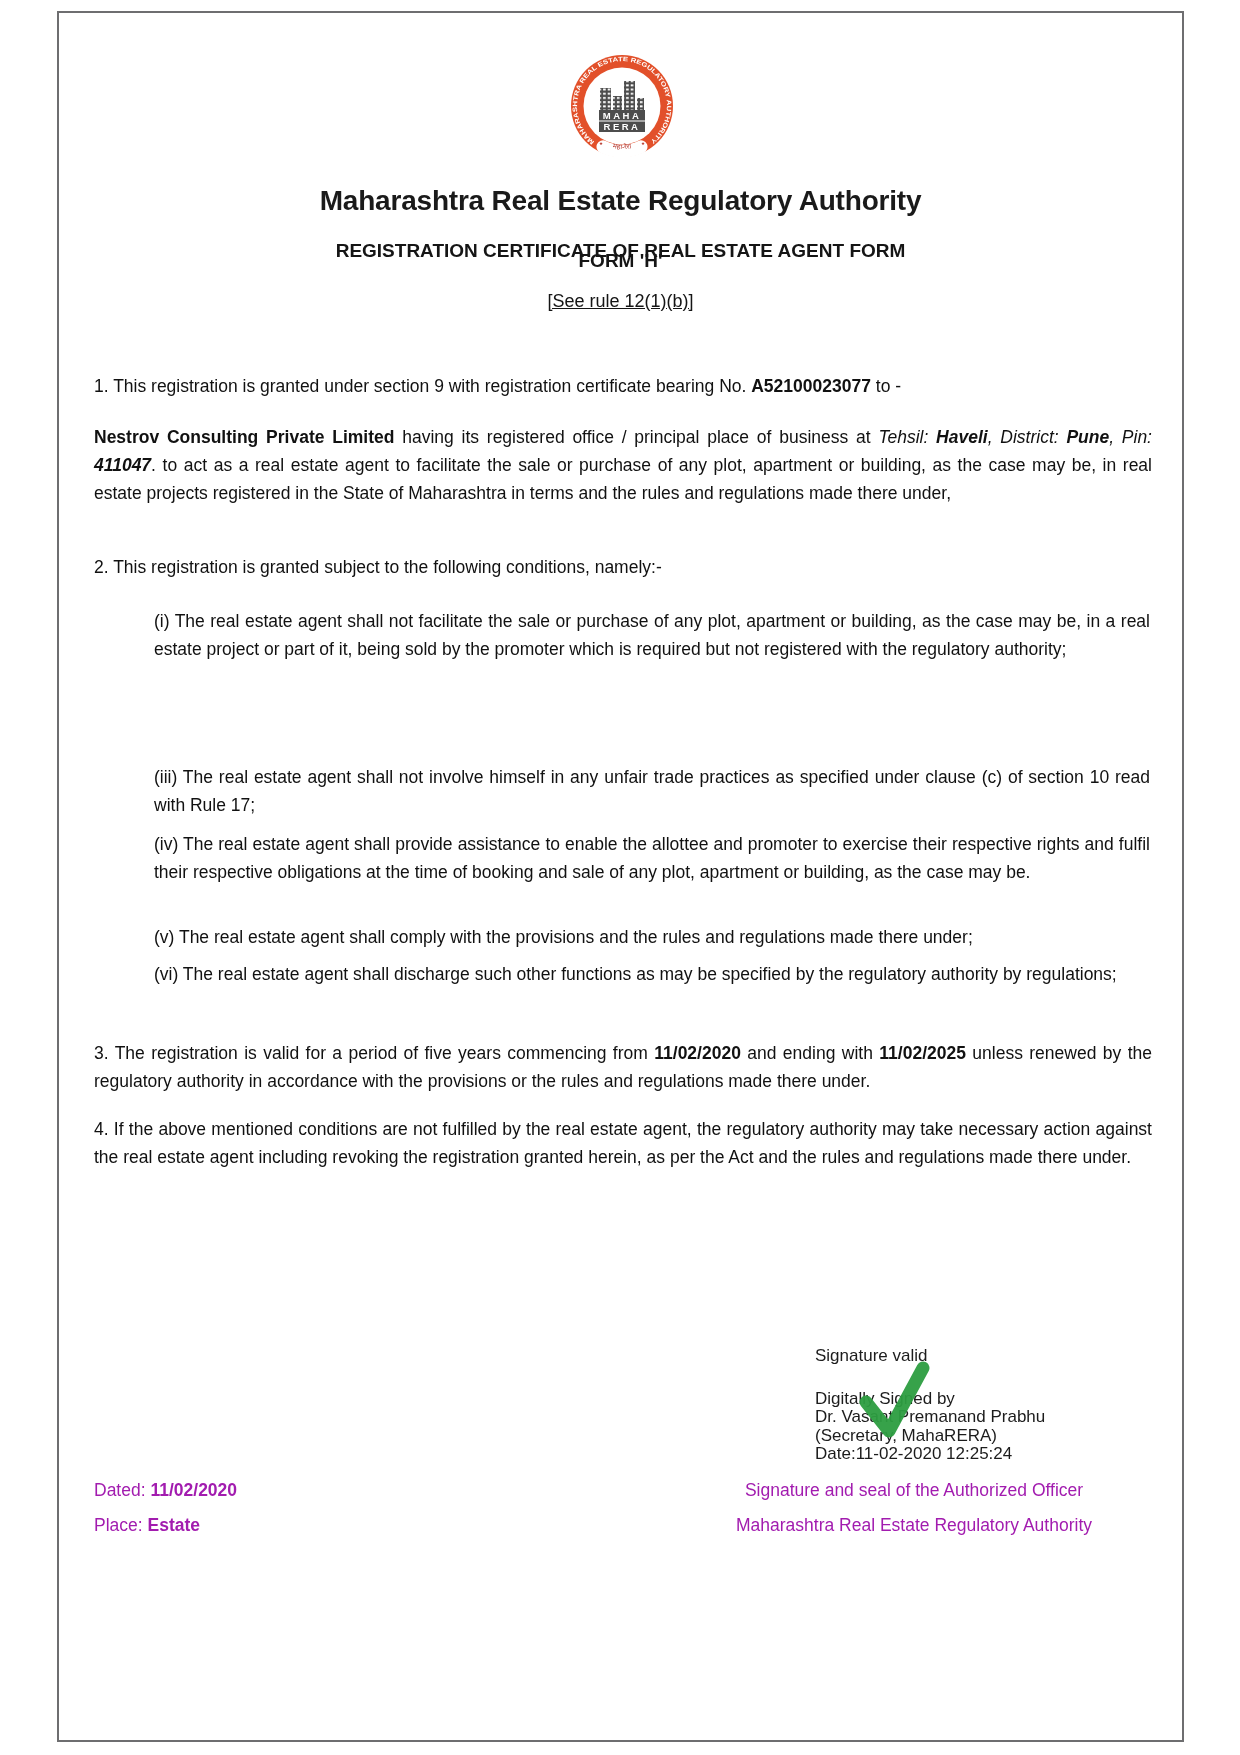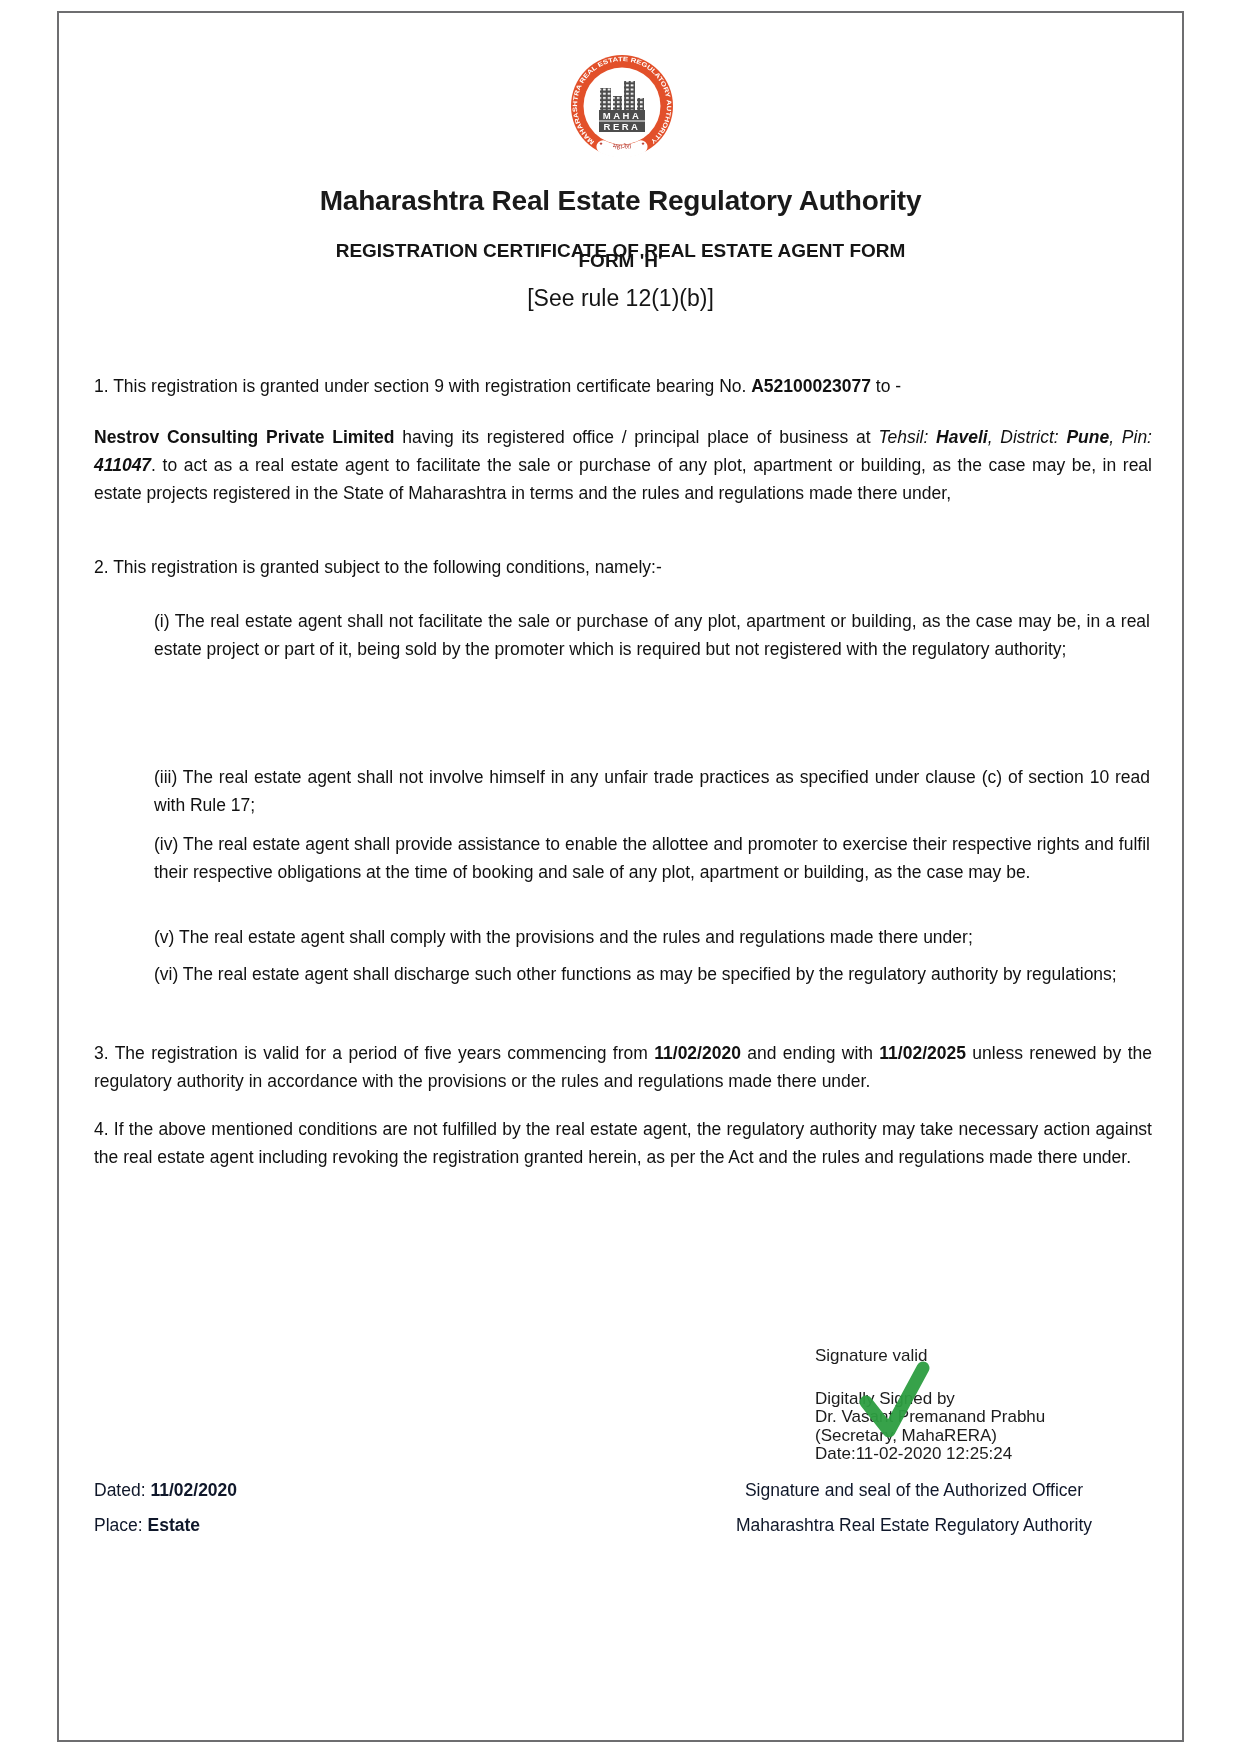--- a/index.html
+++ b/index.html
@@ -9,37 +9,37 @@
     font-family:"Liberation Sans", sans-serif; color:#151515;
   }
   .frame {
     position:absolute; left:57px; top:11px; width:1127px; height:1731px;
     border:2px solid #6e6e70; background:#ffffff;
   }
   .center { position:absolute; left:0; width:100%; text-align:center; }
   .doc-title { top:172px; font-size:28px; font-weight:bold; color:#1a1a1a; letter-spacing:-0.2px; }
   .doc-sub1 { top:227px; font-size:19px; font-weight:bold; }
   .doc-sub2 { top:237px; font-size:19px; font-weight:bold; }
-  .doc-sub3 { top:272px; font-size:23px; }
+  .doc-sub3 { top:278px; font-size:18px;text-decoration:underline; }
   .logo-wrap { position:absolute; left:511px; top:41px; width:104px; height:104px; }
   .para {
     position:absolute; left:35px; width:1058px;
     font-size:17.5px; line-height:28px; text-align:justify; color:#111111;
   }
   .cond { left:95px; width:996px; }
   .b  { font-weight:bold; }
   .i  { font-style:italic; }
   .bi { font-weight:bold; font-style:italic; }
   .sig-block {
     position:absolute; left:756px; top:1334px; width:330px;
     font-size:17px; line-height:18.5px; color:#1c1c1c; text-align:left;
   }
   .sig-block .first { margin-bottom:24px; }
   .check-wrap { position:absolute; left:797px; top:1347px; width:76px; height:78px; z-index:5; opacity:0.95; }
-  .foot { position:absolute; font-size:17.5px; color:#0f172a; }
+  .foot { position:absolute; font-size:17.5px; color:#a21caf; }
   .foot-left1 { left:35px; top:1467px; }
   .foot-left2 { left:35px; top:1502px; }
   .foot-right1 { left:640px; top:1467px; width:430px; text-align:center; }
   .foot-right2 { left:640px; top:1502px; width:430px; text-align:center; }
 </style>
 </head>
 <body>
 
 <div class="frame">
 

